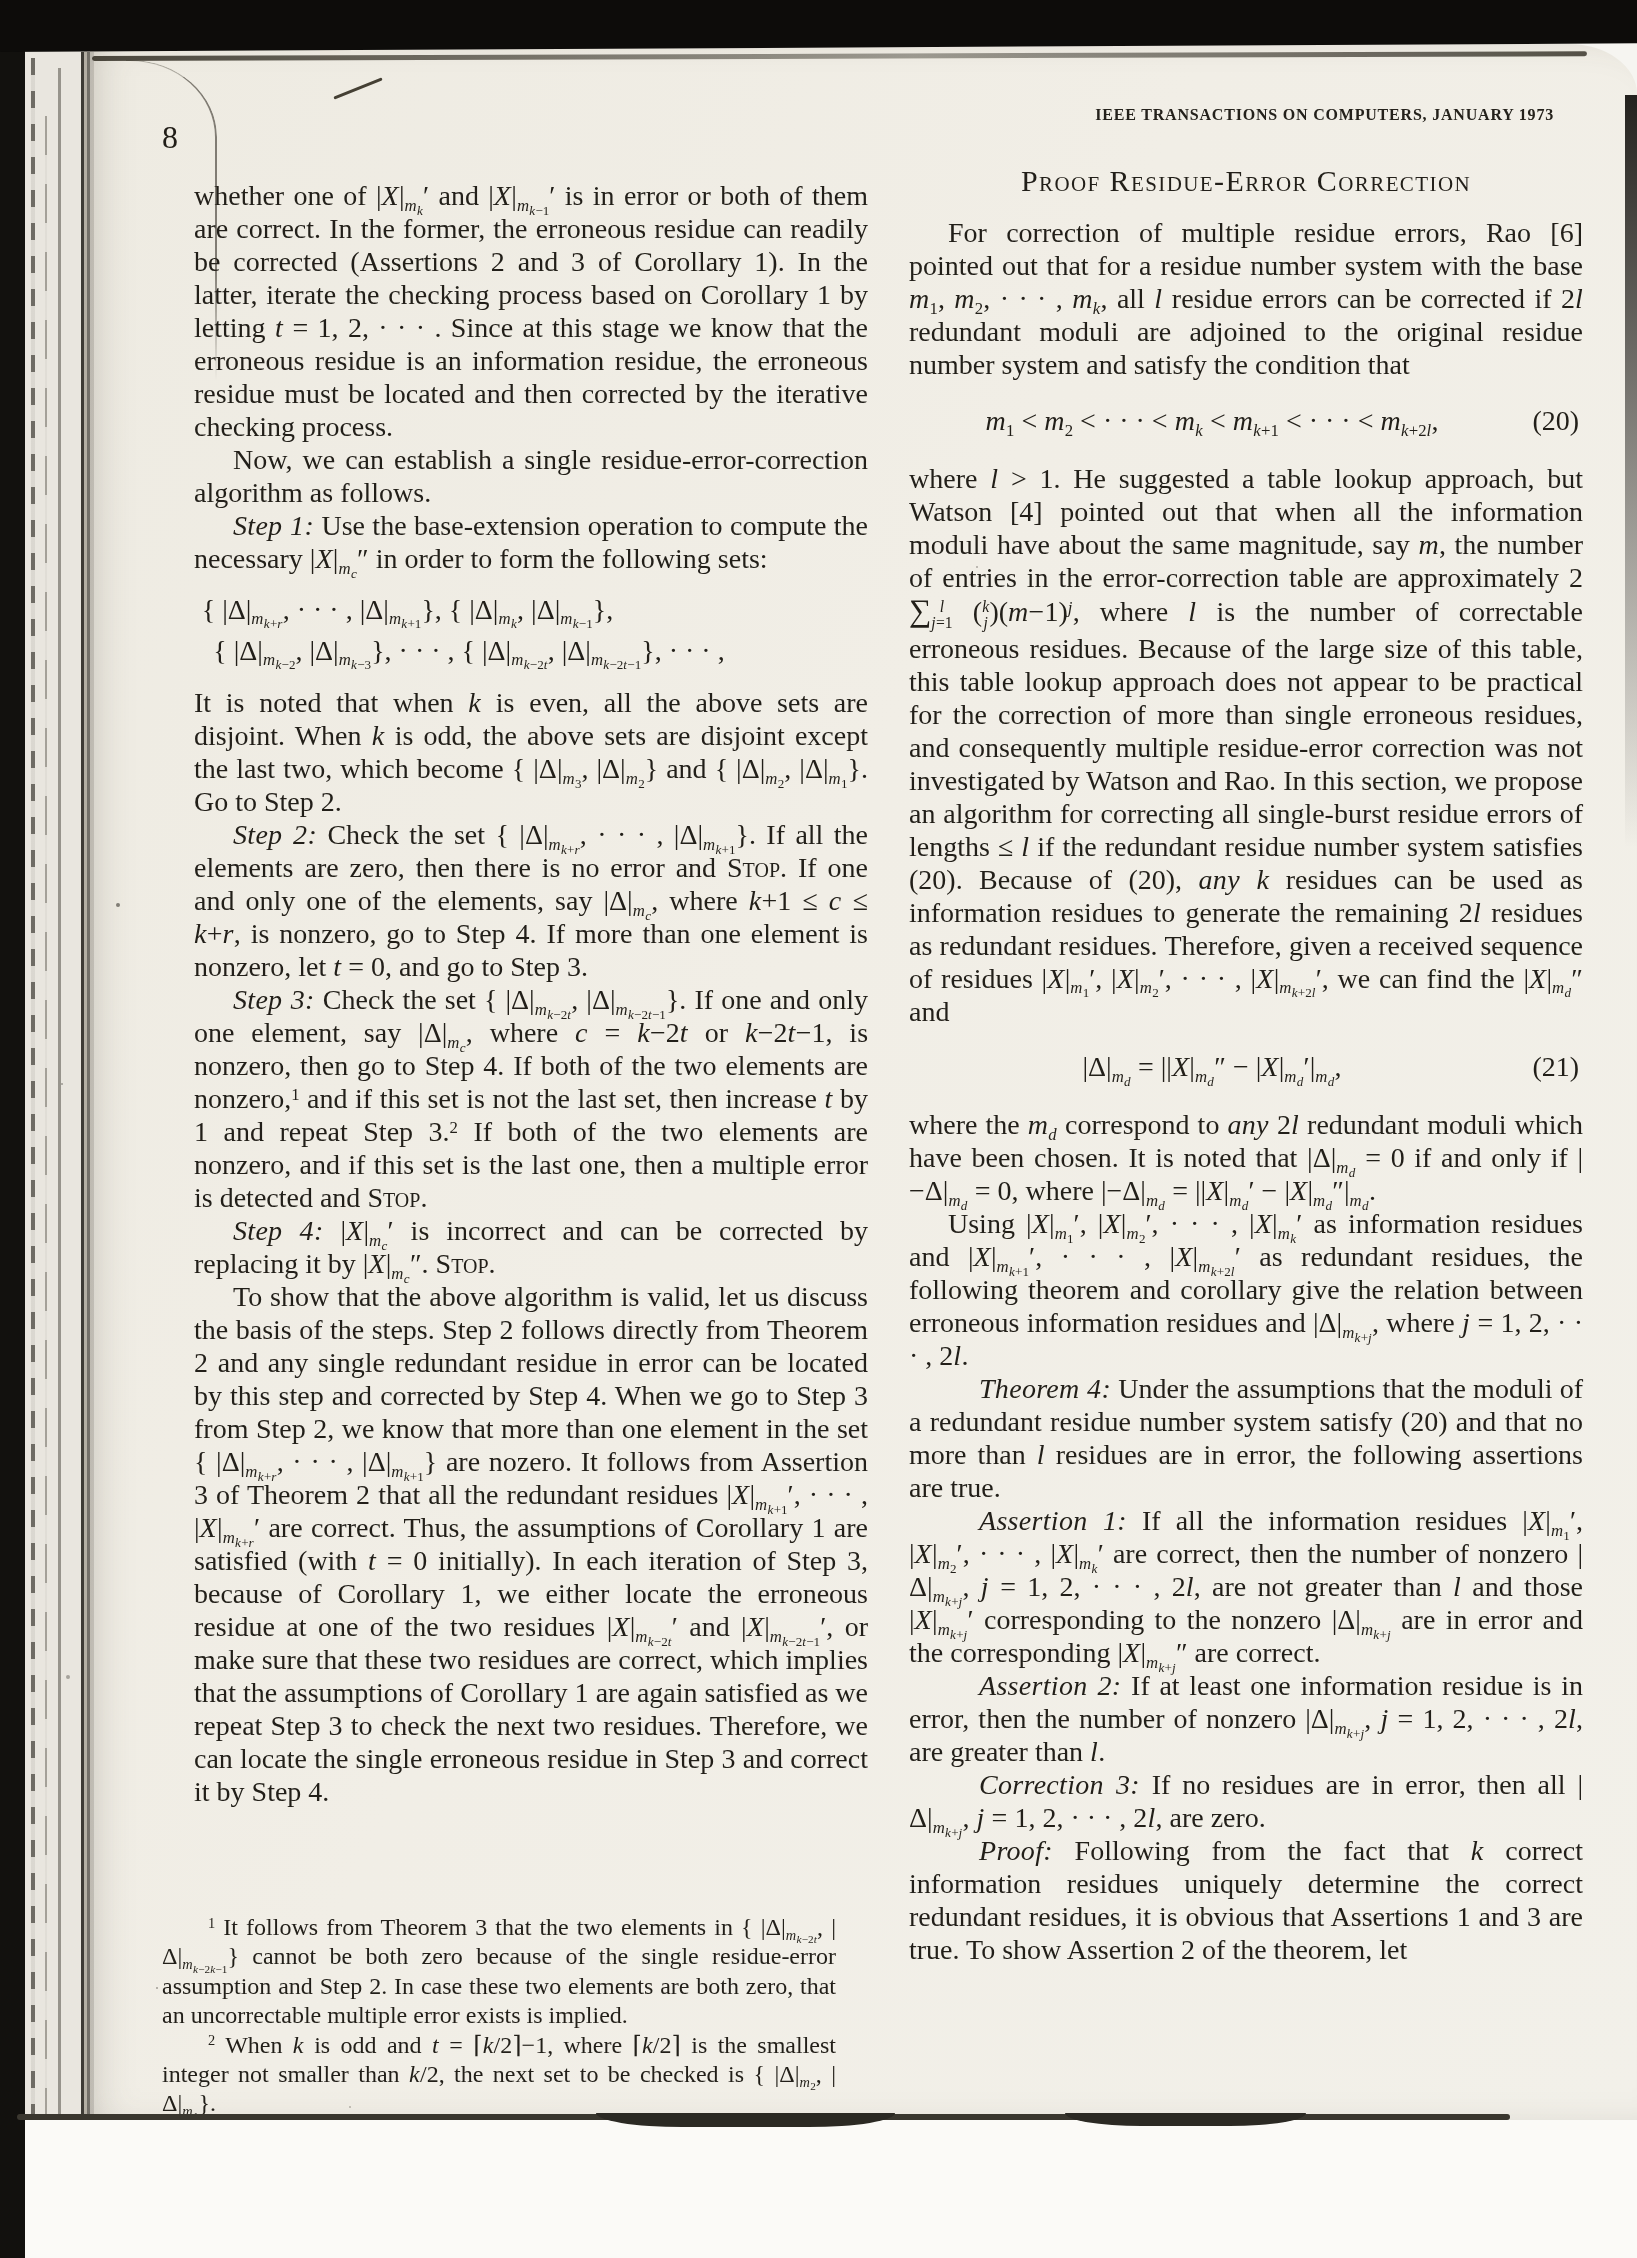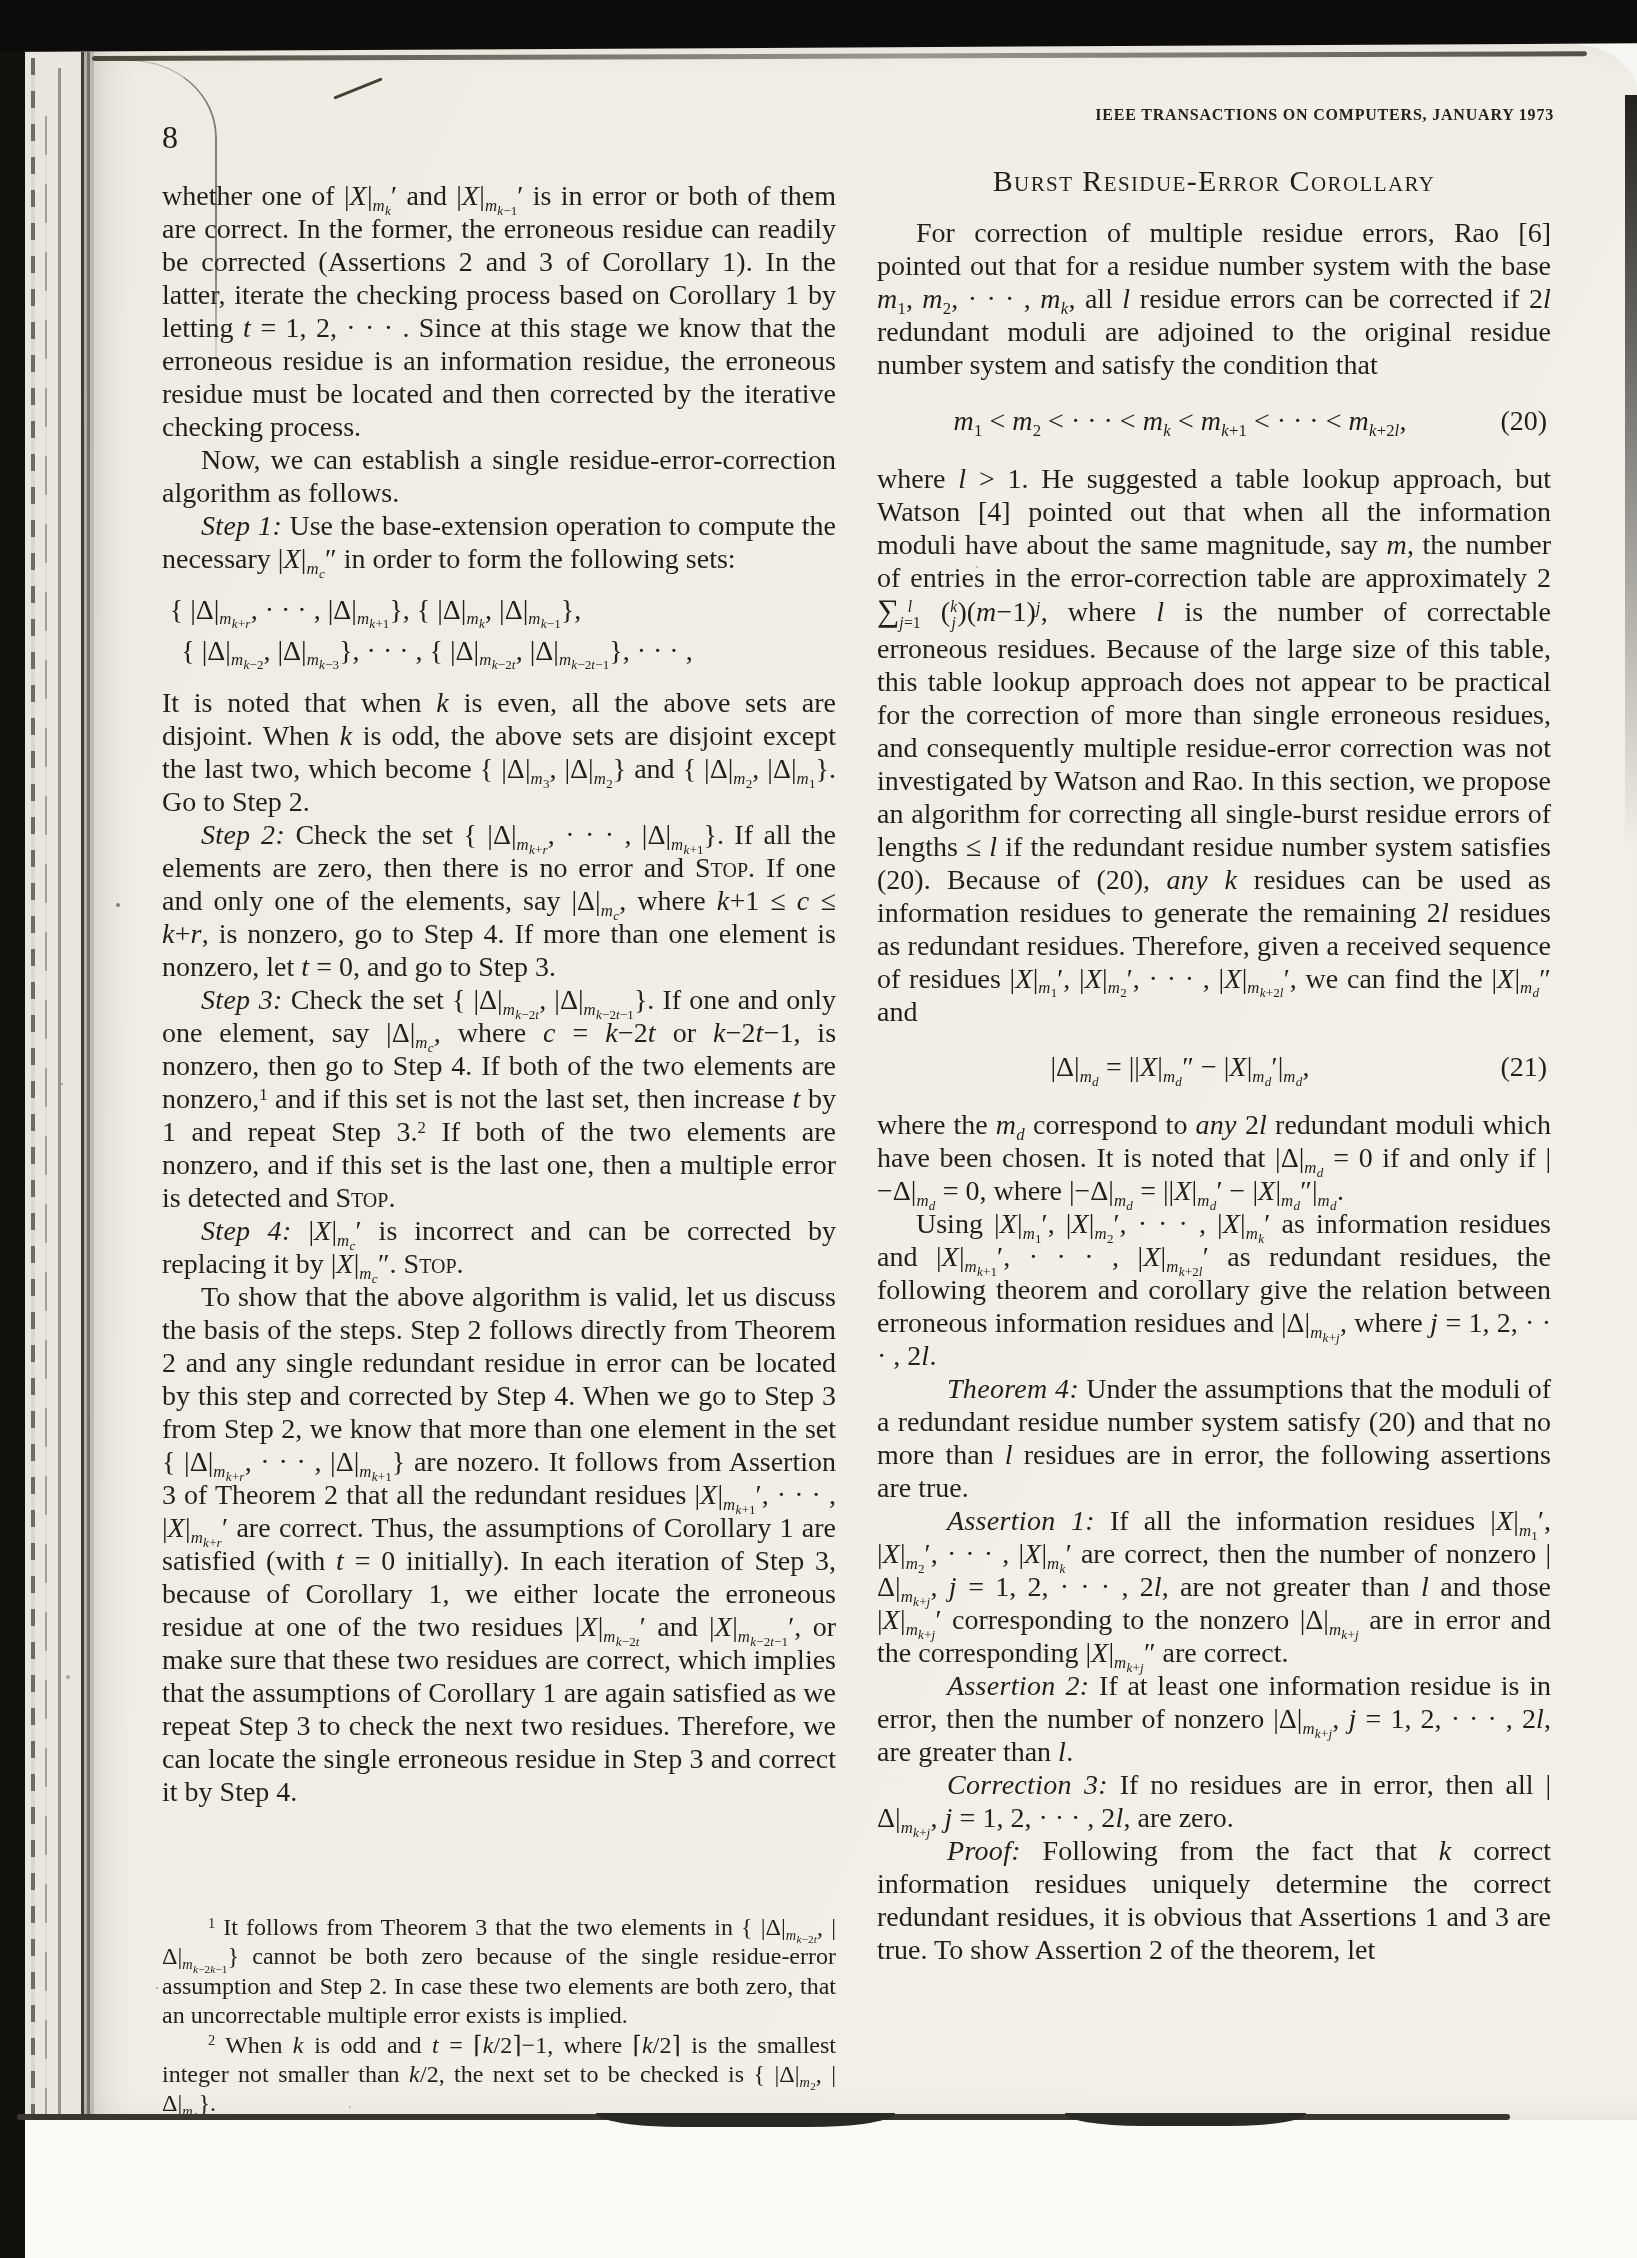--- a/index.html
+++ b/index.html
@@ -44,21 +44,21 @@
   .pen-mark{position:absolute;left:332px;top:87px;width:52px;height:2.9px;background:#454034;
     transform:rotate(-22deg);border-radius:1.9px;}
   .dust{position:absolute;left:116px;top:903px;width:3.9px;height:3.9px;border-radius:50%;
     background:rgba(42,38,31,.55);
     box-shadow:-56px 179px 0 -1px rgba(42,38,31,.4), -50px 772px 0 0 rgba(42,38,31,.35),
       39px 1083px 0 -1px rgba(42,38,31,.4), 859px -338px 0 -1px rgba(42,38,31,.35),
       232px 1202px 0 -1px rgba(42,38,31,.3);}
   .pagenum{position:absolute;left:81px;top:75px;font-size:32px;color:#211e18;}
   .runhead{position:absolute;right:83px;top:62px;font-size:16px;font-weight:700;
     letter-spacing:0.8px;color:#24211b;}
-  .col{position:absolute;width:674px;font-size:28px;line-height:33px;text-align:justify;color:#221f19;}
+  .col{position:absolute;width:674px;font-size:28px;line-height:33px;text-align:justify;color:#221f19;margin-left:32px;}
   .col-left{left:81px;top:135px;}
   .col-right{left:796px;top:120px;}
   .col p{margin:0;}
   .ind{text-indent:39px;}
   .ind2{text-indent:70px;}
   .sect-heading{text-align:center;font-variant:small-caps;font-size:30px;letter-spacing:1.4px;
     margin:0 0 19.3px 0;font-weight:400;}
   sub{font-size:60%;line-height:0;position:relative;vertical-align:baseline;top:.35em;}
   sub sub{font-size:78%;top:.3em;}
   sup{font-size:60%;line-height:0;position:relative;vertical-align:baseline;top:-.5em;}
@@ -108,21 +108,21 @@
       <p class="jp ind"><i>Step 4:</i> |<i>X</i>|<sub><i>m</i><sub><i>c</i></sub></sub>′ is incorrect and can be corrected by replacing it by |<i>X</i>|<sub><i>m</i><sub><i>c</i></sub></sub>″. <span class="sc">Stop</span>.</p>
       <p class="jp ind">To show that the above algorithm is valid, let us discuss the basis of the steps. Step 2 follows directly from Theorem 2 and any single redundant residue in error can be located by this step and corrected by Step 4. When we go to Step 3 from Step 2, we know that more than one element in the set { |Δ|<sub><i>m</i><sub><i>k</i>+<i>r</i></sub></sub>, · · · , |Δ|<sub><i>m</i><sub><i>k</i>+1</sub></sub>} are nozero. It follows from Assertion 3 of Theorem 2 that all the redundant residues |<i>X</i>|<sub><i>m</i><sub><i>k</i>+1</sub></sub>′, · · · , |<i>X</i>|<sub><i>m</i><sub><i>k</i>+<i>r</i></sub></sub>′ are correct. Thus, the assumptions of Corollary 1 are satisfied (with <i>t</i> = 0 initially). In each iteration of Step 3, because of Corollary 1, we either locate the erroneous residue at one of the two residues |<i>X</i>|<sub><i>m</i><sub><i>k</i>−2<i>t</i></sub></sub>′ and |<i>X</i>|<sub><i>m</i><sub><i>k</i>−2<i>t</i>−1</sub></sub>′, or make sure that these two residues are correct, which implies that the assumptions of Corollary 1 are again satisfied as we repeat Step 3 to check the next two residues. Therefore, we can locate the single erroneous residue in Step 3 and correct it by Step 4.</p>
     </div>
 
     <div class="footnotes">
       <p class="fn-ind"><sup>1</sup> It follows from Theorem 3 that the two elements in { |Δ|<sub><i>m</i><sub><i>k</i>−2<i>t</i></sub></sub>, |Δ|<sub><i>m</i><sub><i>k</i>−2<i>k</i>−1</sub></sub>} cannot be both zero because of the single residue-error assumption and Step 2. In case these two elements are both zero, that an uncorrectable multiple error exists is implied.</p>
       <p class="fn-ind"><sup>2</sup> When <i>k</i> is odd and <i>t</i> = ⌈<i>k</i>/2⌉−1, where ⌈<i>k</i>/2⌉ is the smallest integer not smaller than <i>k</i>/2, the next set to be checked is { |Δ|<sub><i>m</i><sub>2</sub></sub>, |Δ|<sub><i>m</i><sub>1</sub></sub>}.</p>
     </div>
 
     <div class="col col-right">
-      <h2 class="sect-heading">Burst Residue-Error Corollary</h2>
+      <h2 class="sect-heading">Proof Residue-Error Correction</h2>
       <p class="jp ind">For correction of multiple residue errors, Rao [6] pointed out that for a residue number system with the base <i>m</i><sub>1</sub>, <i>m</i><sub>2</sub>, · · · , <i>m</i><sub><i>k</i></sub>, all <i>l</i> residue errors can be corrected if 2<i>l</i> redundant moduli are adjoined to the original residue number system and satisfy the condition that</p>
       <div class="dispeq">
         <span><i>m</i><sub>1</sub> &lt; <i>m</i><sub>2</sub> &lt; · · · &lt; <i>m</i><sub><i>k</i></sub> &lt; <i>m</i><sub><i>k</i>+1</sub> &lt; · · · &lt; <i>m</i><sub><i>k</i>+2<i>l</i></sub>,</span>
         <span class="eqno">(20)</span>
       </div>
       <p class="jp">where <i>l</i> &gt; 1. He suggested a table lookup approach, but Watson [4] pointed out that when all the information moduli have about the same magnitude, say <i>m</i>, the number of entries in the error-correction table are approximately 2 <span class="bigop">∑</span><span class="stack"><span><i>l</i></span><span><i>j</i>=1</span></span> (<span class="stack"><span><i>k</i></span><span><i>j</i></span></span>)(<i>m</i>−1)<sup><i>j</i></sup>, where <i>l</i> is the number of correctable erroneous residues. Because of the large size of this table, this table lookup approach does not appear to be practical for the correction of more than single erroneous residues, and consequently multiple residue-error correction was not investigated by Watson and Rao. In this section, we propose an algorithm for correcting all single-burst residue errors of lengths ≤ <i>l</i> if the redundant residue number system satisfies (20). Because of (20), <i>any k</i> residues can be used as information residues to generate the remaining 2<i>l</i> residues as redundant residues. Therefore, given a received sequence of residues |<i>X</i>|<sub><i>m</i><sub>1</sub></sub>′, |<i>X</i>|<sub><i>m</i><sub>2</sub></sub>′, · · · , |<i>X</i>|<sub><i>m</i><sub><i>k</i>+2<i>l</i></sub></sub>′, we can find the |<i>X</i>|<sub><i>m</i><sub><i>d</i></sub></sub>″ and</p>
       <div class="dispeq">
         <span>|Δ|<sub><i>m</i><sub><i>d</i></sub></sub> = ||<i>X</i>|<sub><i>m</i><sub><i>d</i></sub></sub>″ − |<i>X</i>|<sub><i>m</i><sub><i>d</i></sub></sub>′|<sub><i>m</i><sub><i>d</i></sub></sub>,</span>
         <span class="eqno">(21)</span>
       </div>

